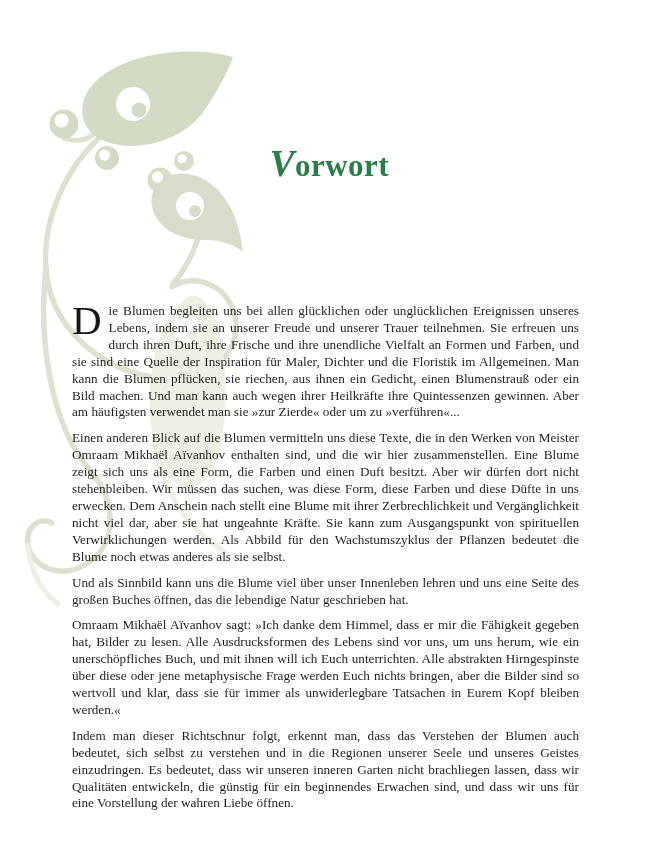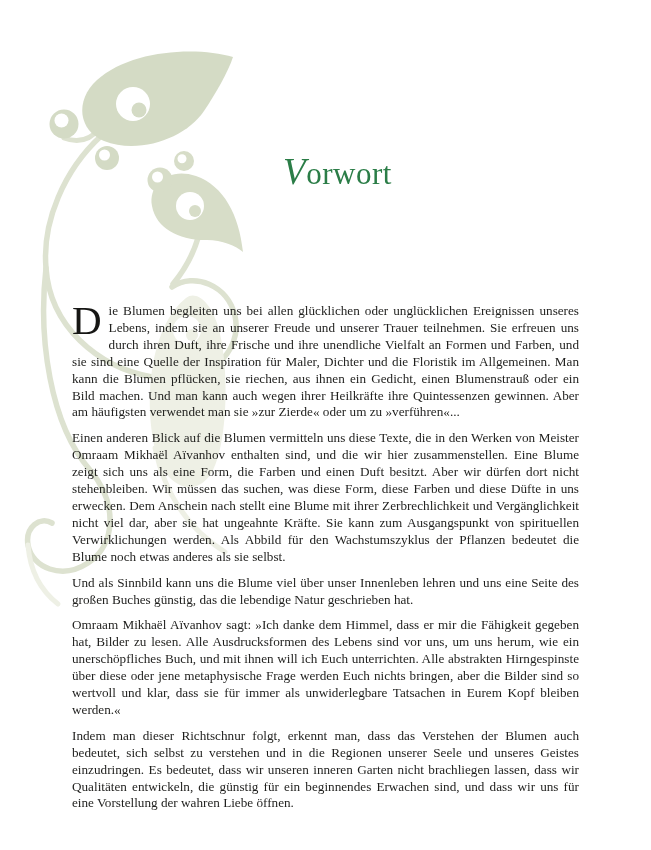--- a/index.html
+++ b/index.html
@@ -27,24 +27,24 @@
     left: 72px;
     width: 507px;
     top: 0;
     z-index: 1;
   }
   .title {
     position: absolute;
     top: 138px;
     left: 0;
     width: 100%;
-    margin: 12px;
+    margin: 4px;
     text-align: center;
     font-size: 31px;
-    font-weight: normal;
+    font-weight: bold;
     letter-spacing: 0.5px;
     color: #2b7d47;
   }
   .title::first-letter {
     font-style: italic;
     font-size: 37px;
   }
   .body {
     position: absolute;
     top: 303px;
@@ -111,19 +111,19 @@
   </svg>
 
   <div class="content">
     <h1 class="title">Vorwort</h1>
 
     <div class="body">
       <p>
         <span class="dropcap">D</span><span>ie Blumen begleiten uns bei allen glücklichen oder unglücklichen Ereignissen unseres Lebens, indem sie an unserer Freude und unserer Trauer teilnehmen. Sie erfreuen uns durch ihren Duft, ihre Frische und ihre unendliche Vielfalt an Formen und Farben, und sie sind eine Quelle der Inspiration für Maler, Dichter und die Floristik im Allgemeinen. Man kann die Blumen pflücken, sie riechen, aus ihnen ein Gedicht, einen Blumenstrauß oder ein Bild machen. Und man kann auch wegen ihrer Heilkräfte ihre Quintessenzen gewinnen. Aber am häufigsten verwendet man sie »zur Zierde« oder um zu »verführen«...</span>
       </p>
       <p>Einen anderen Blick auf die Blumen vermitteln uns diese Texte, die in den Werken von Meister Omraam Mikhaël Aïvanhov enthalten sind, und die wir hier zusammenstellen. Eine Blume zeigt sich uns als eine Form, die Farben und einen Duft besitzt. Aber wir dürfen dort nicht stehenbleiben. Wir müssen das suchen, was diese Form, diese Farben und diese Düfte in uns erwecken. Dem Anschein nach stellt eine Blume mit ihrer Zerbrechlichkeit und Vergänglichkeit nicht viel dar, aber sie hat ungeahnte Kräfte. Sie kann zum Ausgangspunkt von spirituellen Verwirklichungen werden. Als Abbild für den Wachstumszyklus der Pflanzen bedeutet die Blume noch etwas anderes als sie selbst.</p>
-      <p>Und als Sinnbild kann uns die Blume viel über unser Innenleben lehren und uns eine Seite des großen Buches günstig, das die lebendige Natur geschrieben hat.</p>
+      <p>Und als Sinnbild kann uns die Blume viel über unser Innenleben lehren und uns eine Seite des großen Buches öffnen, das die lebendige Natur geschrieben hat.</p>
       <p>Omraam Mikhaël Aïvanhov sagt: »Ich danke dem Himmel, dass er mir die Fähigkeit gegeben hat, Bilder zu lesen. Alle Ausdrucksformen des Lebens sind vor uns, um uns herum, wie ein unerschöpfliches Buch, und mit ihnen will ich Euch unterrichten. Alle abstrakten Hirngespinste über diese oder jene metaphysische Frage werden Euch nichts bringen, aber die Bilder sind so wertvoll und klar, dass sie für immer als unwiderlegbare Tatsachen in Eurem Kopf bleiben werden.«</p>
       <p>Indem man dieser Richtschnur folgt, erkennt man, dass das Verstehen der Blumen auch bedeutet, sich selbst zu verstehen und in die Regionen unserer Seele und unseres Geistes einzudringen. Es bedeutet, dass wir unseren inneren Garten nicht brachliegen lassen, dass wir Qualitäten entwickeln, die günstig für ein beginnendes Erwachen sind, und dass wir uns für eine Vorstellung der wahren Liebe öffnen.</p>
     </div>
   </div>
 
 </div>
 
 </body></html>

